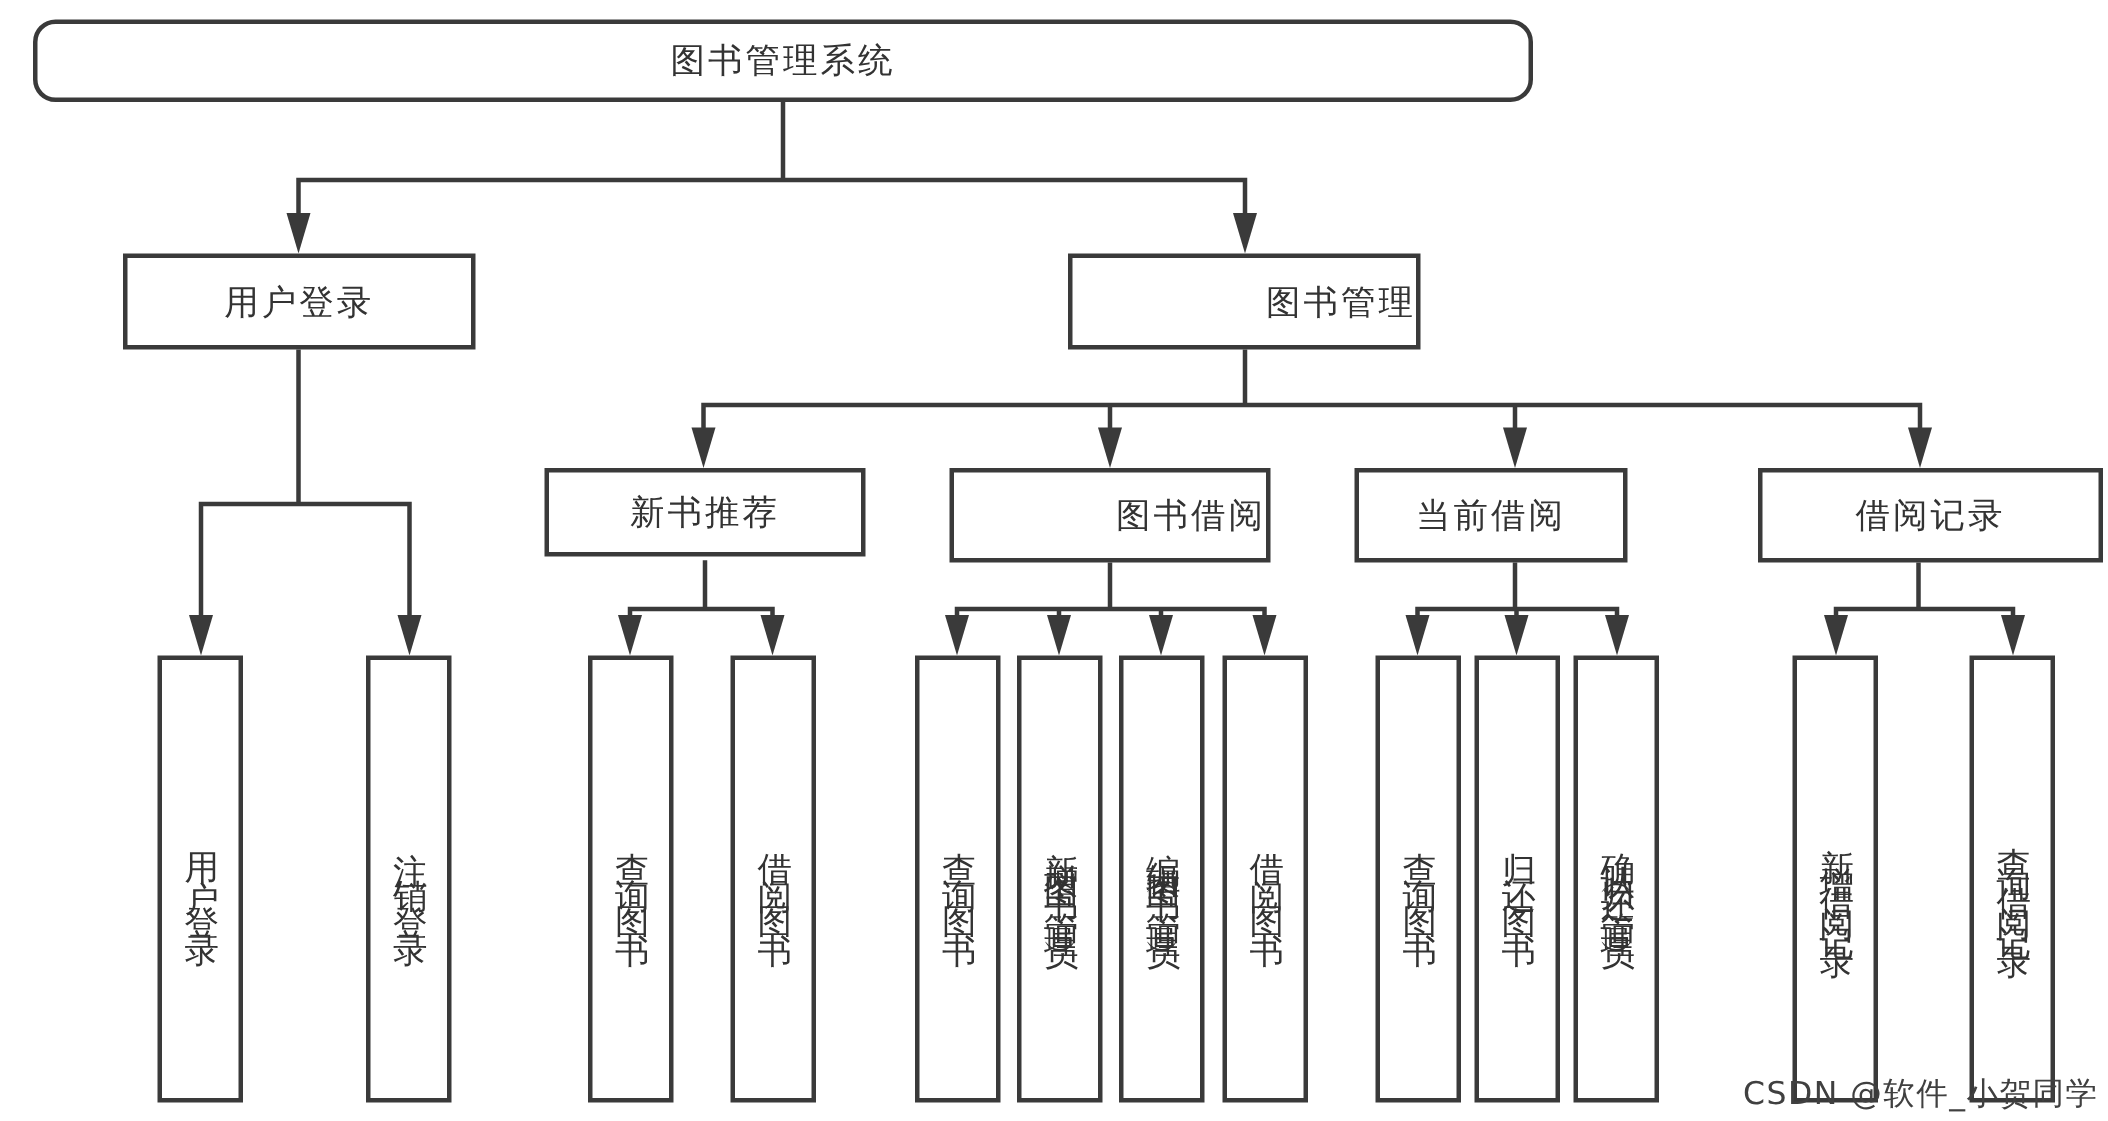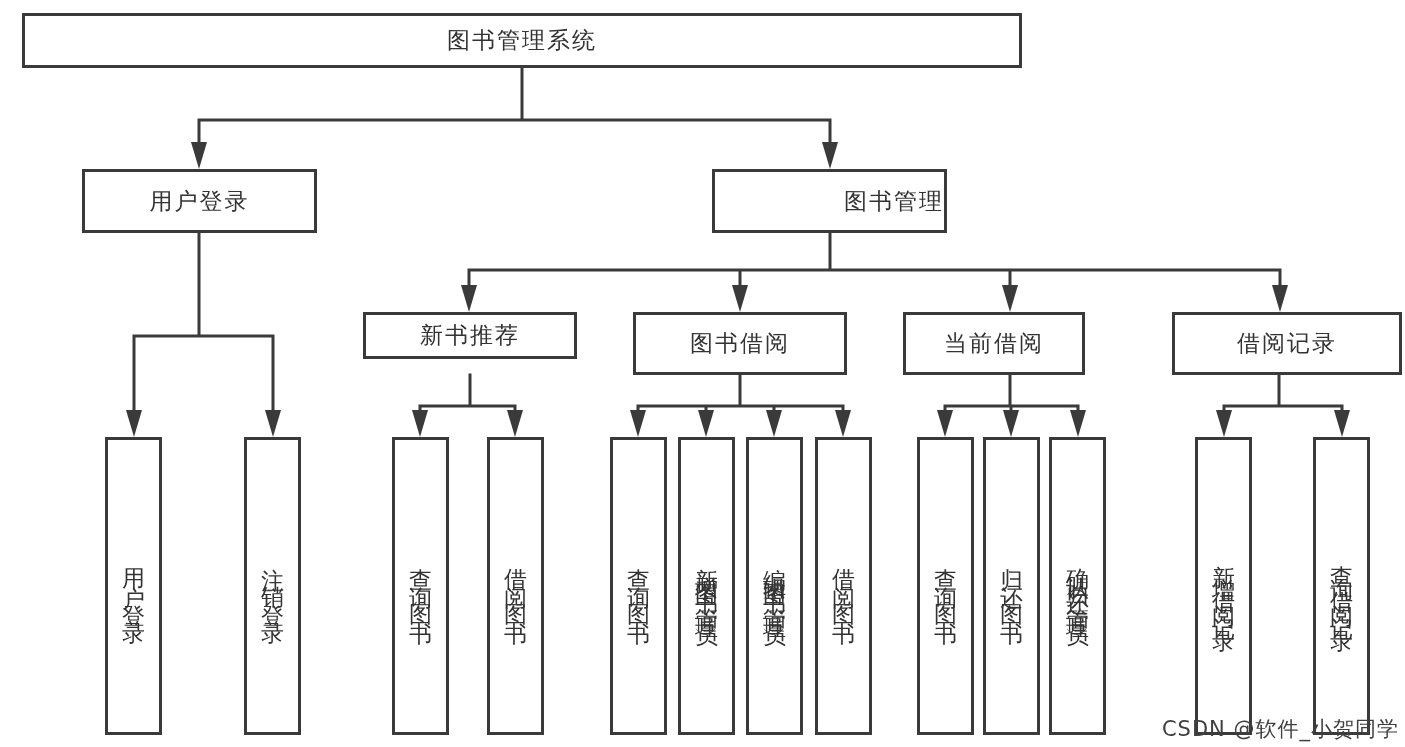--- a/index.html
+++ b/index.html
@@ -66,35 +66,35 @@
     <path d="M1010,375 V406 M945,406 H1078 M945,406 V416 M1011,406 V416 M1078,406 V416"></path>
     <polygon points="937,410 953,410 945,437"></polygon>
     <polygon points="1003,410 1019,410 1011,437"></polygon>
     <polygon points="1070,410 1086,410 1078,437"></polygon>
 
     <path d="M1279,375 V406 M1224,406 H1342 M1224,406 V416 M1342,406 V416"></path>
     <polygon points="1216,410 1232,410 1224,437"></polygon>
     <polygon points="1334,410 1350,410 1342,437"></polygon>
   </svg>
 
-  <div class="hbox" style="left:22px;top:13px;width:1000px;height:55px;">
+  <div class="hbox" style="left:22px;top:13px;width:1000px;height:55px;border-radius:15px;">
     <span>图书管理系统</span>
   </div>
 
   <div class="hbox" style="left:82px;top:169px;width:235px;height:64px;">
     <span>用户登录</span>
   </div>
   <div class="hbox" style="left:712px;top:169px;width:235px;height:64px;justify-content:flex-end;">
     <span>图书管理</span>
   </div>
 
-  <div class="hbox" style="left:363px;top:312px;width:214px;height:47px;">
+  <div class="hbox" style="left:363px;top:312px;width:214px;height:59px;">
     <span>新书推荐</span>
   </div>
-  <div class="hbox" style="left:633px;top:312px;width:214px;height:63px;">
+  <div class="hbox" style="left:633px;top:312px;width:214px;height:63px;justify-content:flex-end;">
     <span>图书借阅</span>
   </div>
   <div class="hbox" style="left:903px;top:312px;width:182px;height:63px;">
     <span>当前借阅</span>
   </div>
   <div class="hbox" style="left:1172px;top:312px;width:230px;height:63px;">
     <span>借阅记录</span>
   </div>
 
   <div class="leaf" style="left:105px;">

